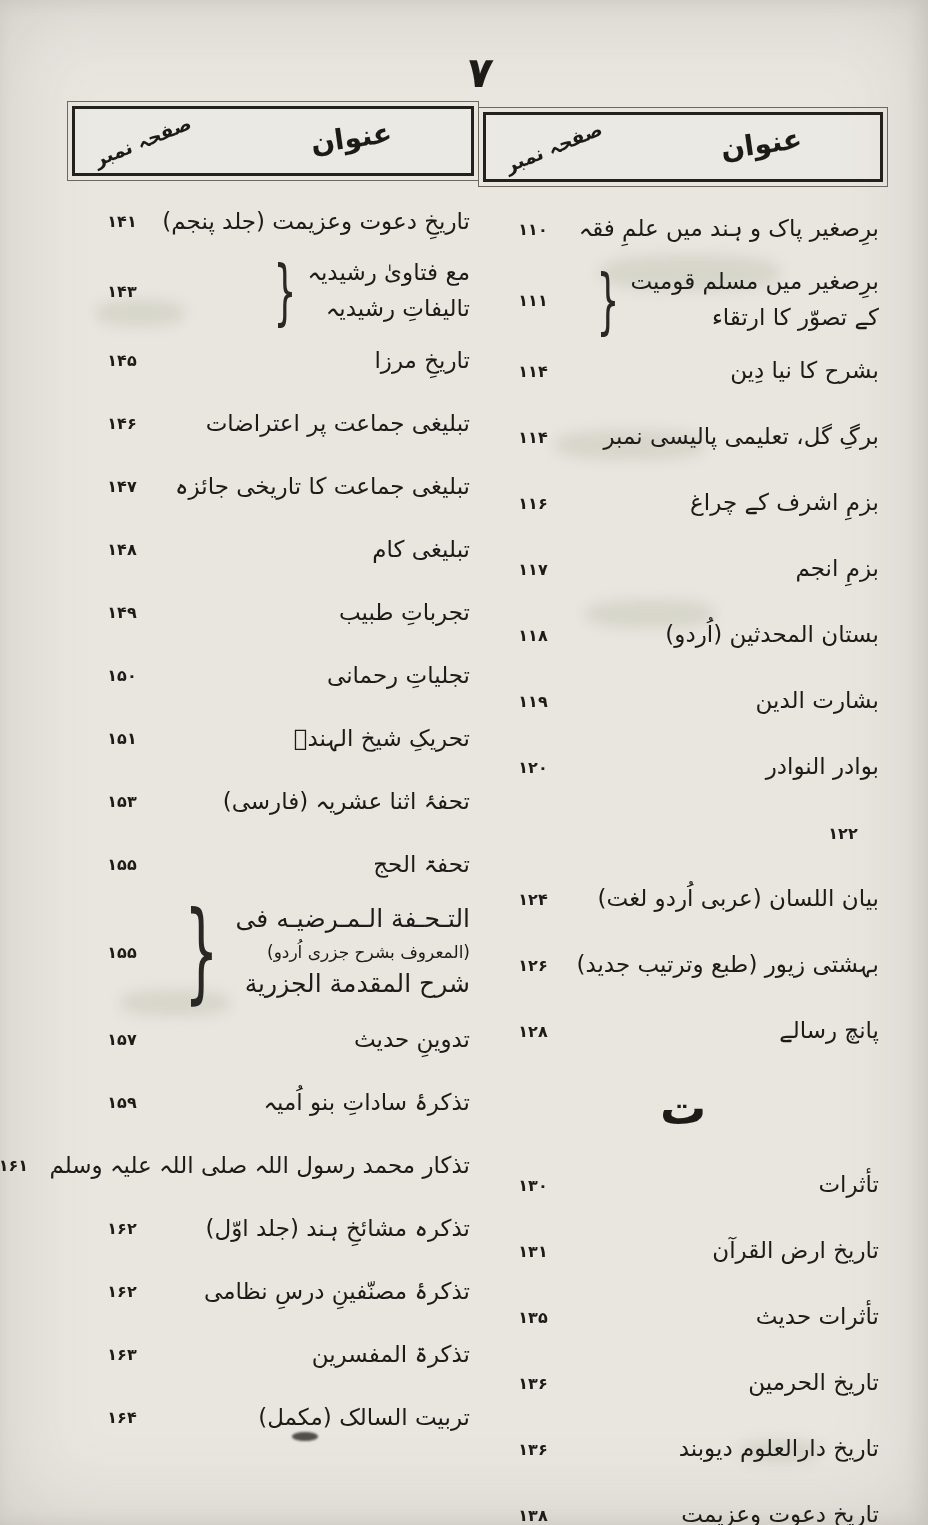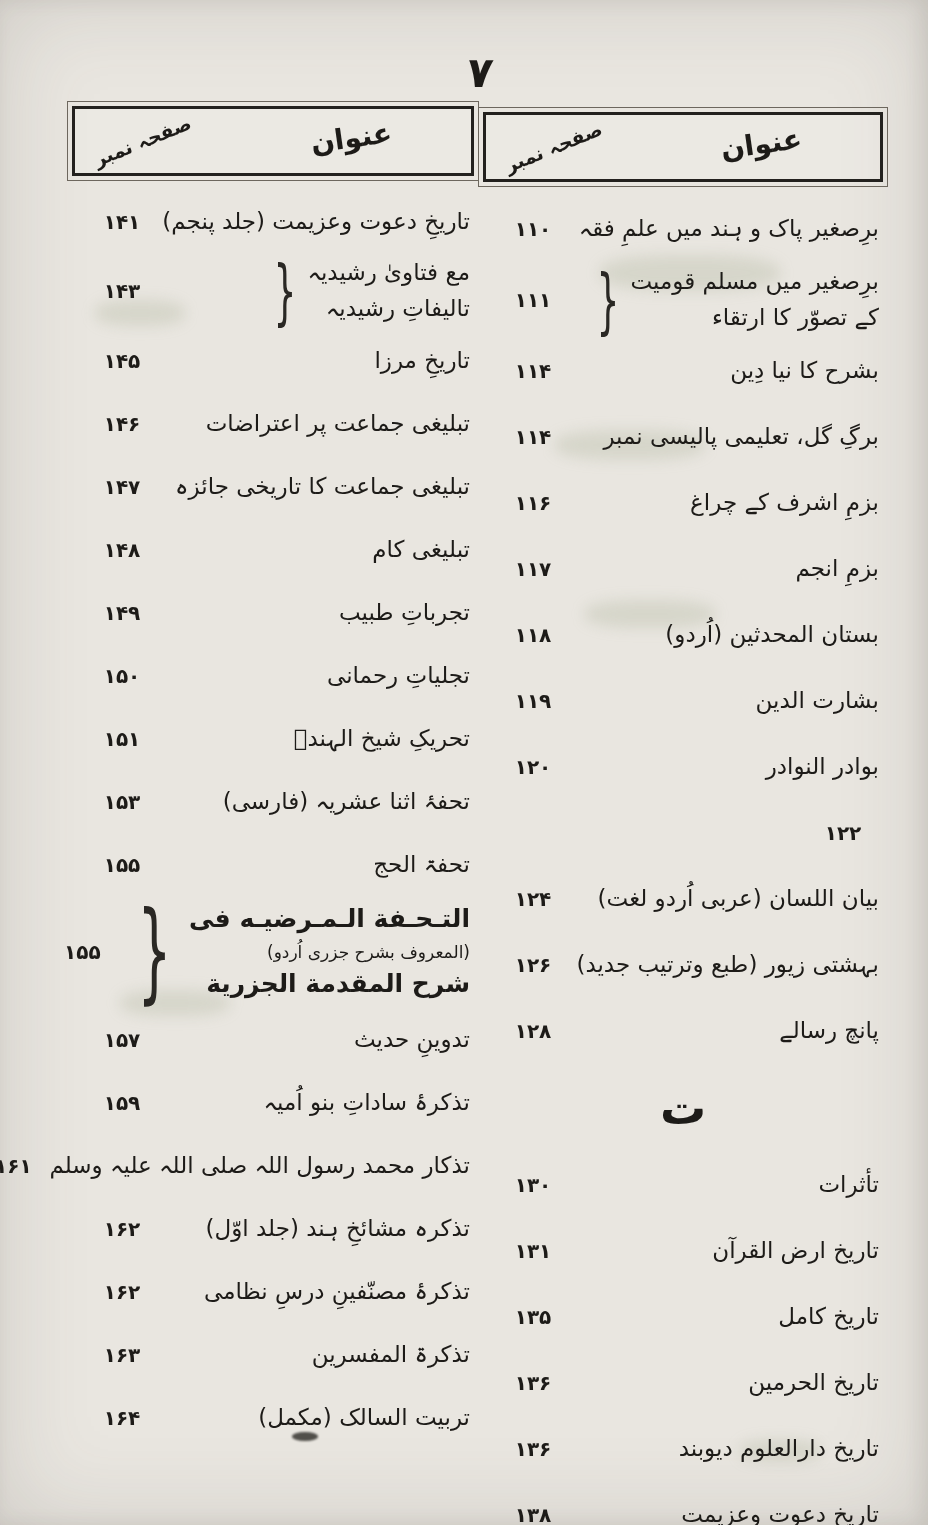--- a/index.html
+++ b/index.html
@@ -36,23 +36,23 @@
     transform:rotate(-22deg);margin-left:4px;}
   
   .row{
     display:flex;direction:rtl;justify-content:space-between;align-items:center;
     padding:2px 4px 2px 14px;
   }
   .col-right .row{min-height:62px;}
   .col-left .row{min-height:59px;}
   .title{font-size:23px;text-align:right;line-height:1.55;}
   .title .tline{white-space:nowrap;}
-  .title .tline.bold{font-weight:bold;font-size:25px;letter-spacing:.5px;text-align:right;}
+  .title .tline.bold{font-weight:normal;font-size:25px;letter-spacing:.5px;text-align:right;}
   .title .tline.small{font-size:17px;}
-  .pnum{font-size:20px;font-weight:bold;min-width:72px;text-align:center;
+  .pnum{font-size:16px;font-weight:bold;min-width:72px;text-align:center;
     direction:ltr;letter-spacing:2px;}
   .brace-wrap{display:flex;direction:rtl;align-items:center;}
   .brace{font-weight:normal;color:#2a2824;line-height:1;
     transform:scaleX(.5);transform-origin:center;margin-left:2px;}
   
   .section-letter{
     height:88px;display:flex;align-items:center;justify-content:center;
     font-size:46px;font-weight:bold;
   }
   
@@ -169,21 +169,21 @@
         <div class="pnum">۱۳۰</div>
       </div>
       <div class="row">
         <div class="title">
           <div class="tline">تاریخ ارض القرآن</div>
         </div>
         <div class="pnum">۱۳۱</div>
       </div>
       <div class="row">
         <div class="title">
-          <div class="tline">تاریخ کامل</div>
+          <div class="tline">تأثرات حدیث</div>
         </div>
         <div class="pnum">۱۳۵</div>
       </div>
       <div class="row">
         <div class="title">
           <div class="tline">تاریخ الحرمین</div>
         </div>
         <div class="pnum">۱۳۶</div>
       </div>
       <div class="row">

